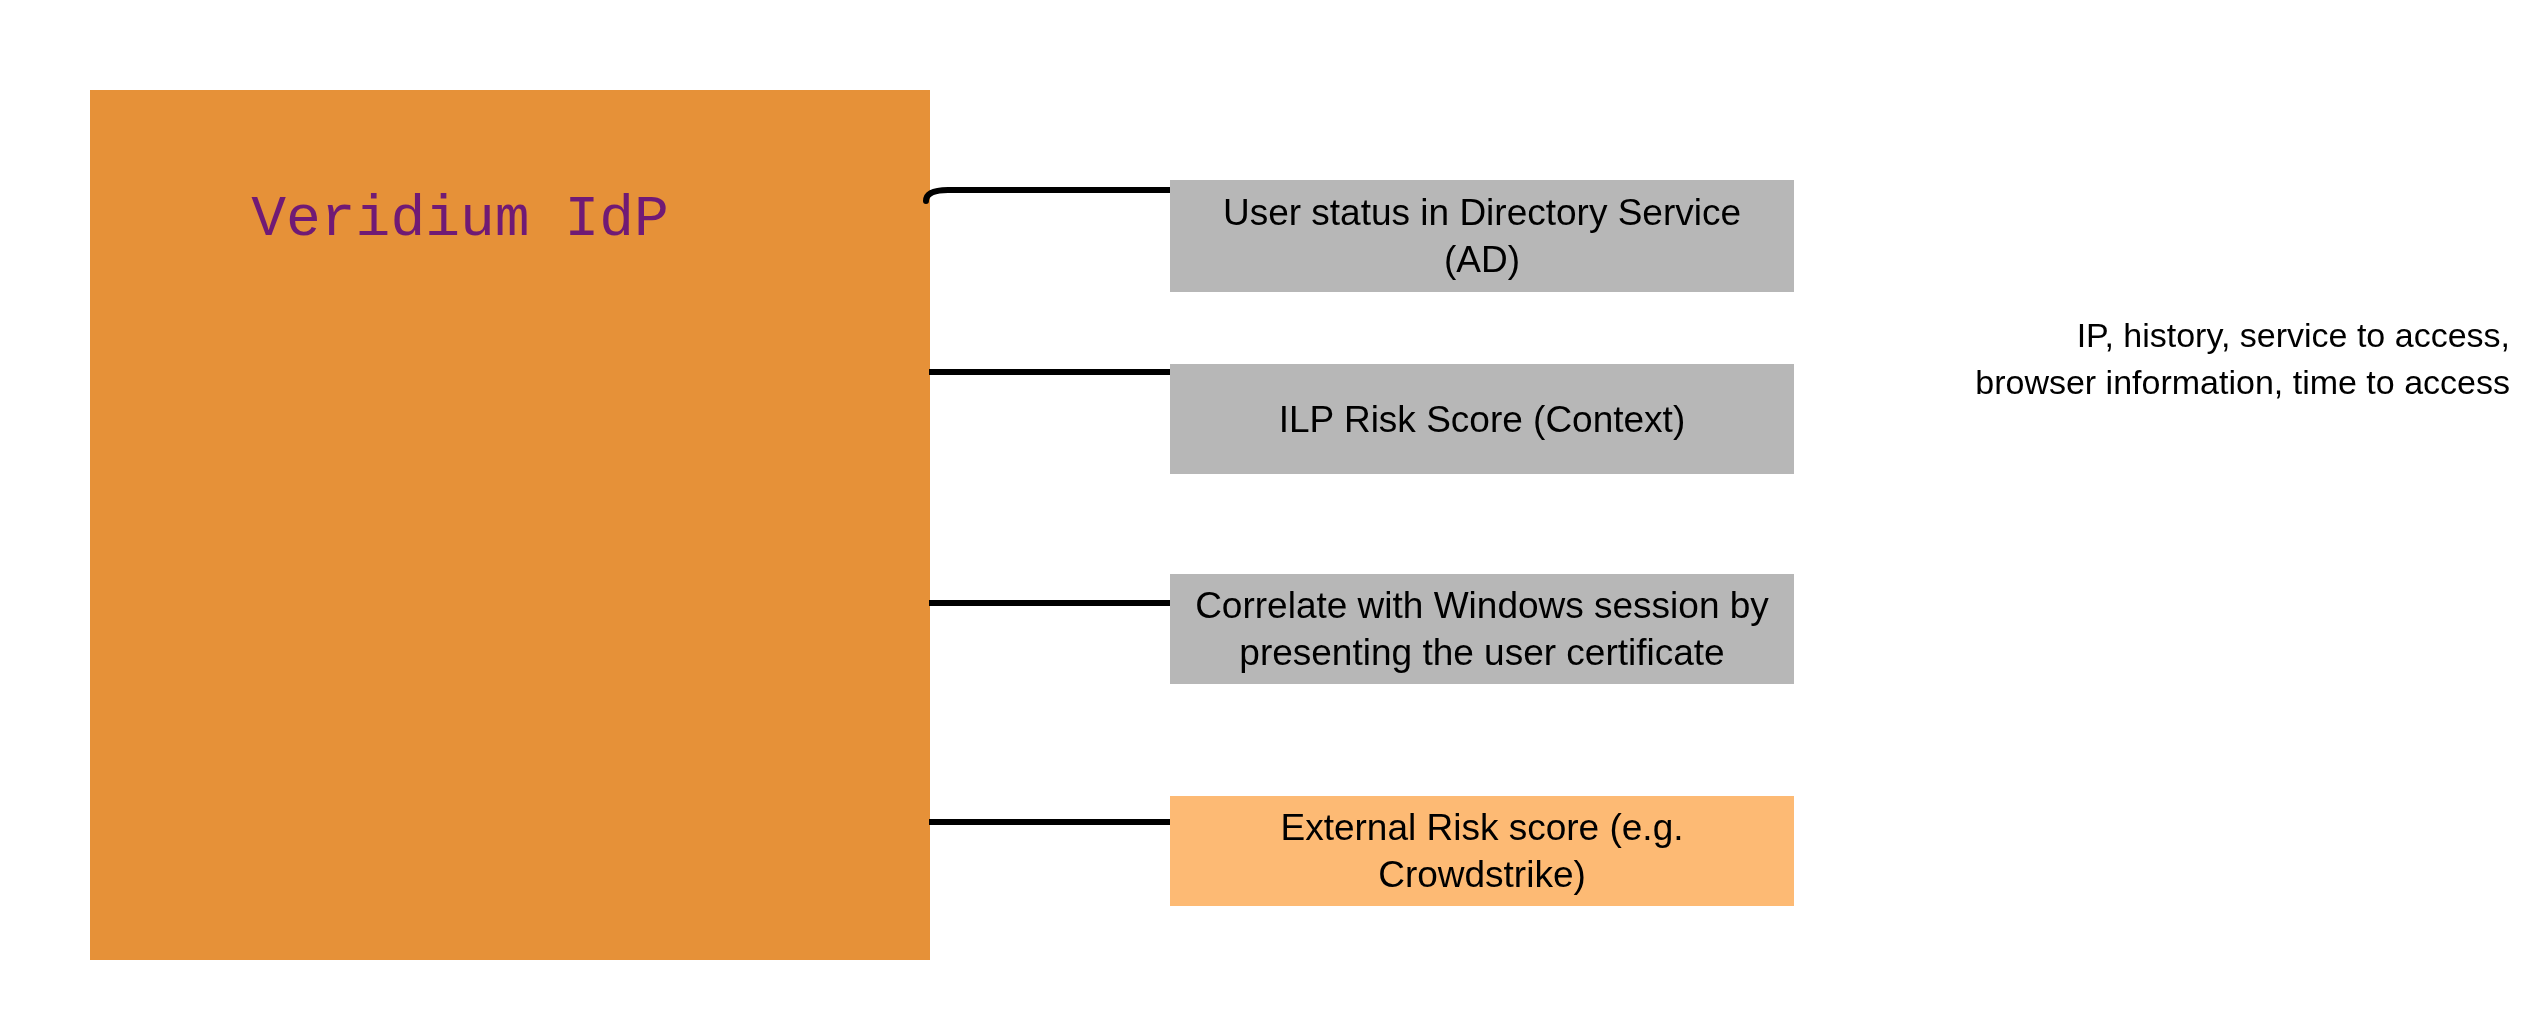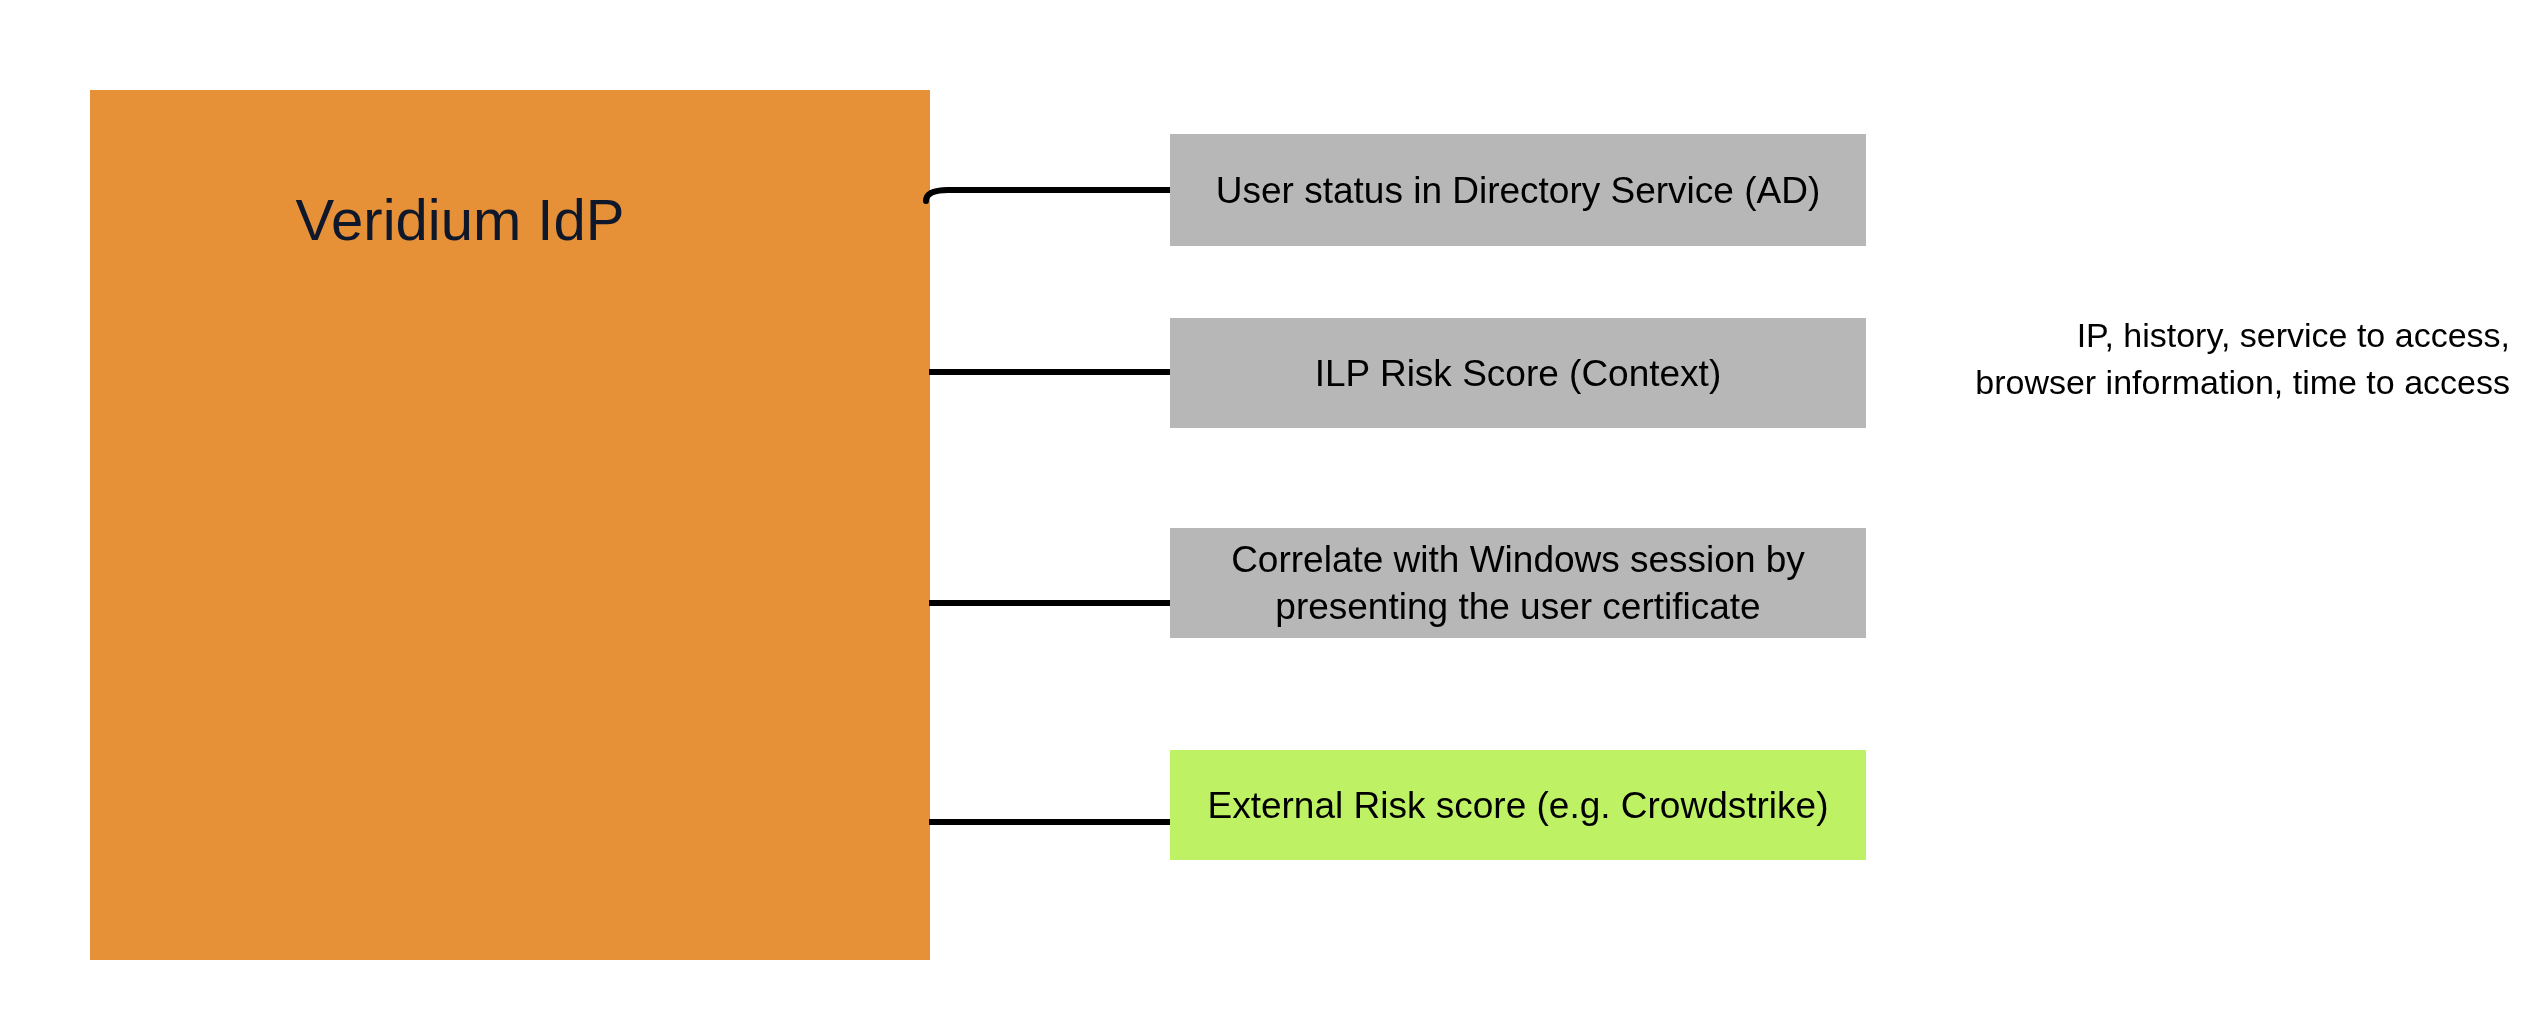--- a/index.html
+++ b/index.html
@@ -35,29 +35,30 @@
     position: absolute;
     left: 0;
     top: 0;
     width: 2523px;
     height: 1020px;
     pointer-events: none;
   }
   .factor-node {
     position: absolute;
     left: 1170px;
-    width: 696px;
+    width: 624px;
     display: flex;
     align-items: center;
     justify-content: center;
     text-align: center;
     font-size: 37px;
     line-height: 47px;
     padding: 0 20px;
     box-sizing: border-box;
+    margin-top: 46px;
   }
   .factor-1 { top: 134px; height: 112px; }
   .factor-2 { top: 318px; height: 110px; }
   .factor-3 { top: 528px; height: 110px; }
   .factor-4 { top: 750px; height: 110px; }
   .annotation {
     position: absolute;
     left: 1950px;
     top: 312px;
     width: 560px;
@@ -66,21 +67,21 @@
     line-height: 47px;
     color: #000000;
   }
 </style>
 </head>
 <body>
 
 <div class="canvas">
 
   <div class="main-node" style="background: rgb(230, 145, 56);">
-    <div class="main-node-label" style="color: #0f172a;">
+    <div class="main-node-label" style="color: #701a75; font-family: Liberation Mono, monospace;">
       <div>Veridium IdP</div>
     </div>
   </div>
 
   <svg class="connector-layer" viewBox="0 0 2523 1020" xmlns="http://www.w3.org/2000/svg">
     <path d="M 926 201 Q 926 190 948 190 L 1170 190" fill="none" stroke-width="6" stroke-linecap="round" stroke="#000000"></path>
     <path d="M 929 372 L 1170 372" fill="none" stroke-width="6" stroke="#000000"></path>
     <path d="M 929 603 L 1170 603" fill="none" stroke-width="6" stroke="#000000"></path>
     <path d="M 929 822 L 1170 822" fill="none" stroke-width="6" stroke="#000000"></path>
   </svg>
@@ -90,19 +91,19 @@
   </div>
 
   <div class="factor-node factor-3" style="background: rgb(183, 183, 183);">
     <span style="color: rgb(0, 0, 0);">Correlate with Windows session by presenting the user certificate</span>
   </div>
 
   <div class="factor-node factor-2" style="background: rgb(183, 183, 183);">
     <span style="color: rgb(0, 0, 0);">ILP Risk Score (Context)</span>
   </div>
 
-  <div class="factor-node factor-4" style="background: #bef264;">
+  <div class="factor-node factor-4" style="background: #fdba74;">
     <span style="color: rgb(0, 0, 0);">External Risk score (e.g. Crowdstrike)</span>
   </div>
 
   <div class="annotation">IP, history, service to access, browser information, time to access</div>
 
 </div>
 
 </body></html>

